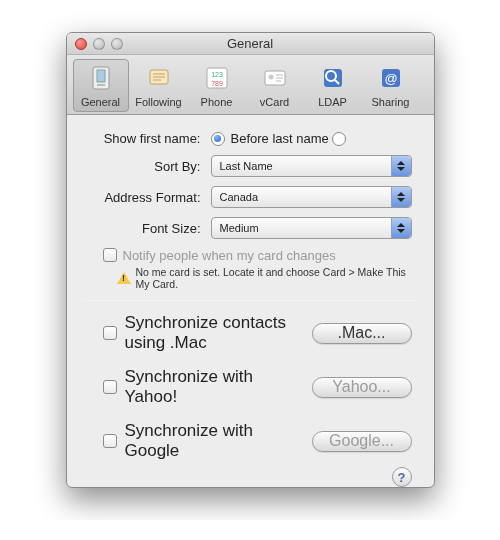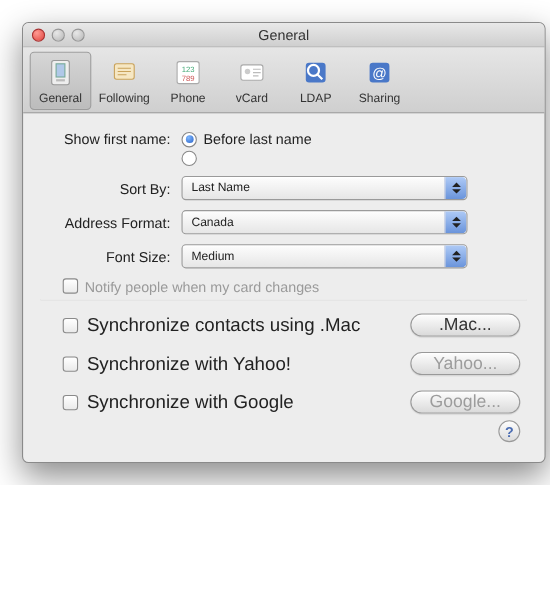--- a/index.html
+++ b/index.html
@@ -1,31 +1,31 @@
 <!DOCTYPE html>
 <html><head>
 <meta charset="utf-8">
 <style>
 * { box-sizing: border-box; margin: 0; padding: 0; font-family: "Lucida Grande", "Helvetica Neue", Arial, sans-serif; }
 body { background: #fff; padding: 20px; }
-.window { width: 476px; margin: 0 auto; border: 1px solid #8a8a8a; border-radius: 6px; box-shadow: 0 12px 30px rgba(0,0,0,.45); background: #ededed; overflow: hidden; }
+.window { width: 369px; margin: 12px auto; border: 1px solid #8a8a8a; border-radius: 6px; box-shadow: 0 12px 30px rgba(0,0,0,.45); background: #ededed; overflow: hidden; }
 .titlebar { height: 22px; background: linear-gradient(#e8e8e8,#cfcfcf); display: flex; align-items: center; position: relative; border-bottom: 1px solid #b5b5b5; }
 .traffic { display: flex; gap: 6px; margin-left: 8px; }
 .dot { width: 12px; height: 12px; border-radius: 50%; border: 1px solid rgba(0,0,0,.25); }
 .dot.red { background: radial-gradient(circle at 35% 30%, #ff9a93, #e0443e); border-color:#a33; }
 .dot.gray { background: radial-gradient(circle at 35% 30%, #e8e8e8, #b5b5b5); }
 .title { position: absolute; left: 0; right: 0; text-align: center; font-size: 13px; color: #333; }
 .toolbar { background: linear-gradient(#e6e6e6,#cfcfcf); border-bottom: 1px solid #9a9a9a; padding: 4px 6px 2px; display: flex; gap: 2px; }
 .tb-item { width: 56px; text-align: center; font-size: 11px; color: #333; padding: 3px 0 4px; border-radius: 4px; cursor: default; }
 .tb-item.selected { background: linear-gradient(#d6d6d6,#bcbcbc); border: 1px solid #9c9c9c; padding: 2px 0 3px; }
 .tb-icon { width: 32px; height: 32px; margin: 0 auto 2px; display: flex; align-items: center; justify-content: center; }
-.content { padding: 16px 22px 18px; font-size: 13px; color: #222; }
+.content { padding: 16px 22px 0; font-size: 13px; color: #222; }
 .row { display: flex; align-items: center; margin-bottom: 9px; }
 .lbl { width: 122px; text-align: right; padding-right: 10px; font-size: 13px; }
-.radio-group { display: flex; flex-direction: column; gap: 3px; }
+.radio-group { display: flex; flex-direction: row; gap: 3px; }
 .radio-row { display: flex; align-items: center; gap: 6px; font-size: 13px; }
 .radio { width: 14px; height: 14px; border-radius: 50%; border: 1px solid #888; background: #fff; display: inline-flex; align-items: center; justify-content: center; }
 .radio.checked::after { content: ""; width: 7px; height: 7px; border-radius: 50%; background: radial-gradient(circle at 35% 30%, #7fb8ff, #2a63c8); }
 .popup { flex: 1; max-width: 260px; height: 22px; background: linear-gradient(#fdfdfd,#e6e6e6); border: 1px solid #9a9a9a; border-radius: 4px; display: flex; align-items: center; padding: 0 8px; font-size: 11px; position: relative; box-shadow: inset 0 1px 0 #fff; }
 .popup .cap { position: absolute; right: 0; top: 0; bottom: 0; width: 20px; border-left: 1px solid #8aa3d6; border-radius: 0 4px 4px 0; background: linear-gradient(#aecaf6,#6a94db); display: flex; flex-direction: column; align-items: center; justify-content: center; gap: 0; }
 .popup .cap::before { content: ""; border-left: 4px solid transparent; border-right: 4px solid transparent; border-bottom: 4px solid #222; margin-bottom: 1px; }
 .popup .cap::after { content: ""; border-left: 4px solid transparent; border-right: 4px solid transparent; border-top: 4px solid #222; margin-top: 1px; }
 .checkbox { width: 14px; height: 14px; border: 1px solid #8a8a8a; border-radius: 3px; background: linear-gradient(#fff,#eaeaea); display: inline-block; flex-shrink: 0; }
 .notify { display: flex; align-items: flex-start; gap: 6px; color: #9a9a9a; margin-top: 4px; margin-left: 14px; }
 .warning-row { display: flex; align-items: center; gap: 5px; margin: 3px 0 10px 28px; font-size: 10.5px; color: #333; }
@@ -152,20 +152,24 @@
       <div class="popup">
         <span>Medium</span>
         <span class="cap"></span>
       </div>
     </div>
 
     <div class="notify">
       <span class="checkbox"></span>
       <span>Notify people when my card changes</span>
     </div>
+    <div class="warning-row">
+      <span class="warning-icon"></span>
+      <span>No me card is set. Locate it and choose Card &gt; Make This My Card.</span>
+    </div>
 
     <div class="hr"></div>
 
     <div class="sync-row">
       <span class="checkbox"></span>
       <span class="label">Synchronize contacts using .Mac</span>
       <div class="aqua-btn">
           <span>.Mac...</span>
         </div>
     </div>

